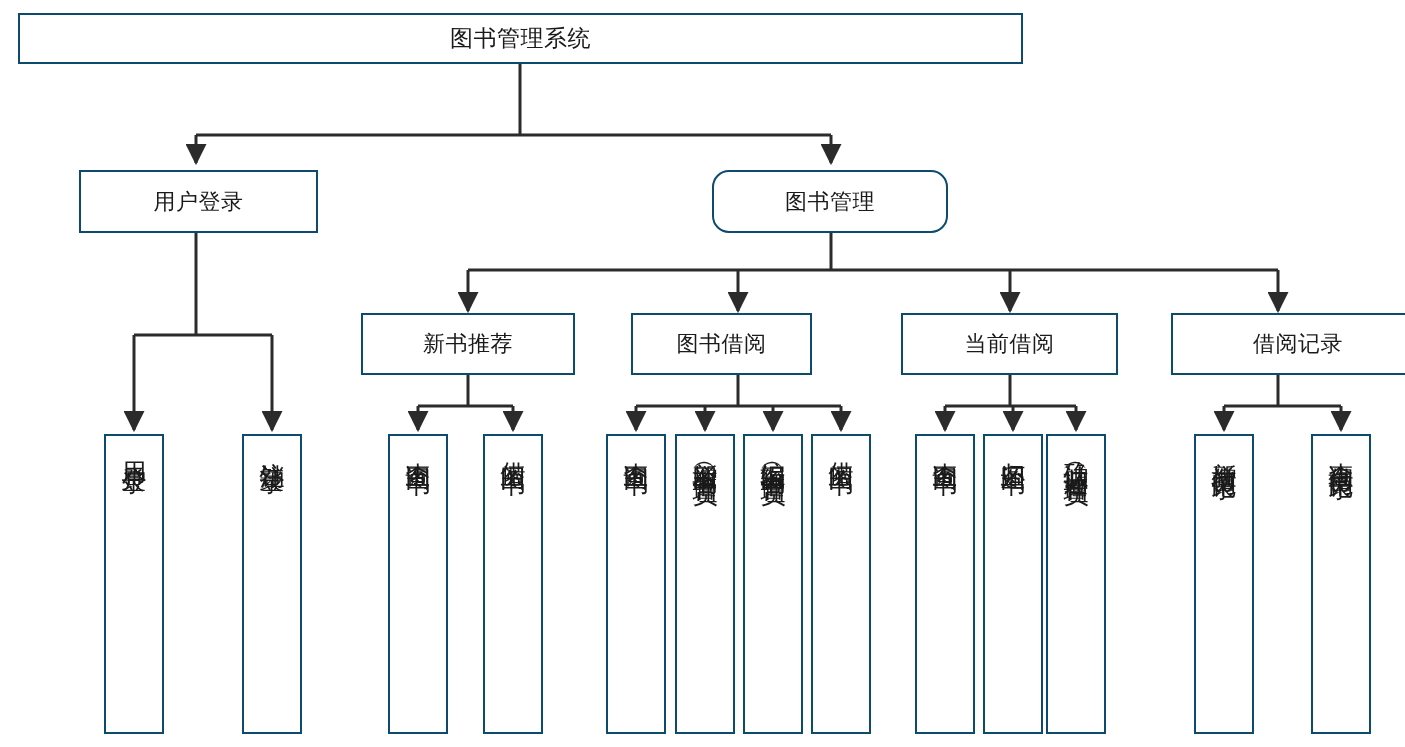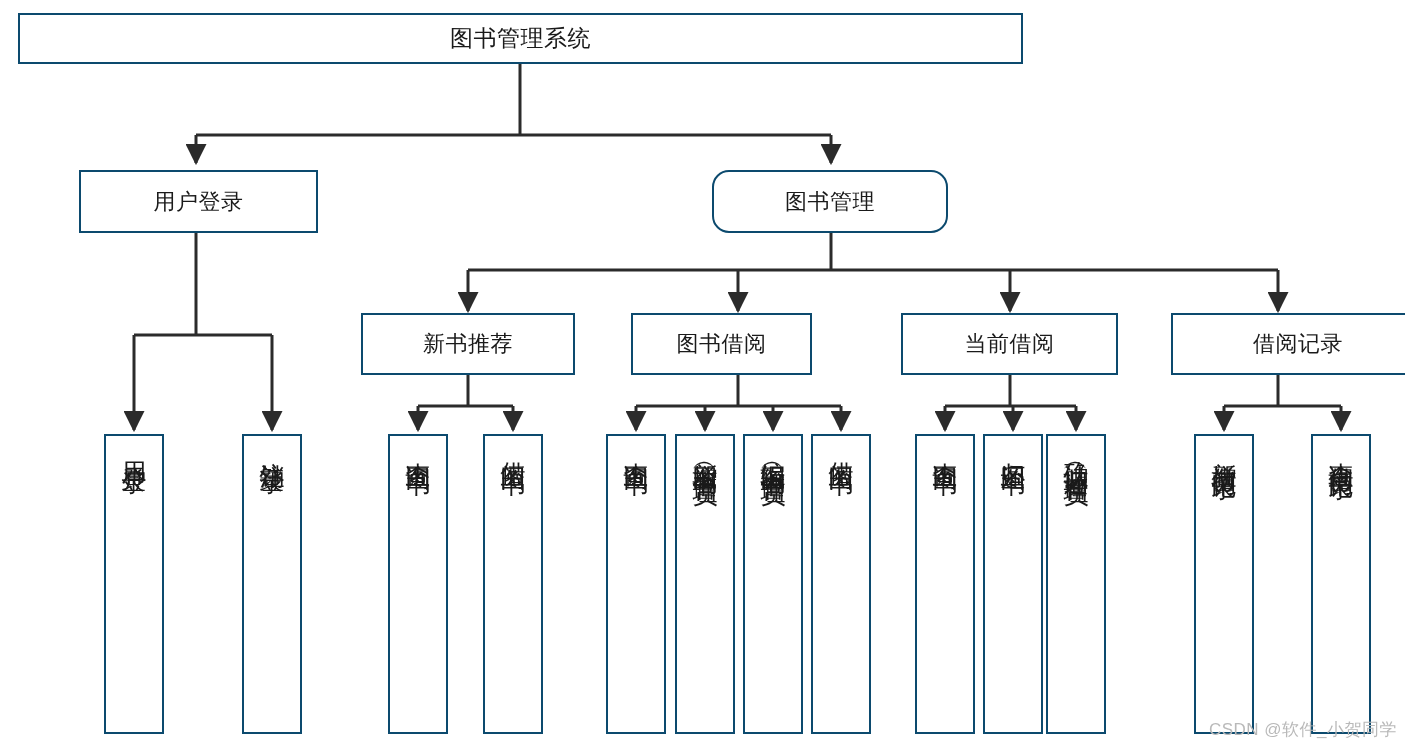--- a/index.html
+++ b/index.html
@@ -191,15 +191,14 @@
     <span class="node-label">确认归还（管理员）</span>
   </div>
 
   <div class="node vert" style="left:1194px; top:434px; width:60px; height:300px;">
     <span class="node-label">新增借阅记录</span>
   </div>
   <div class="node vert" style="left:1311px; top:434px; width:60px; height:300px;">
     <span class="node-label">查询借阅记录</span>
   </div>
 
-  <div class="watermark">CSDN @软件_小贺同学</div>
 
 </div>
 
 </body></html>

